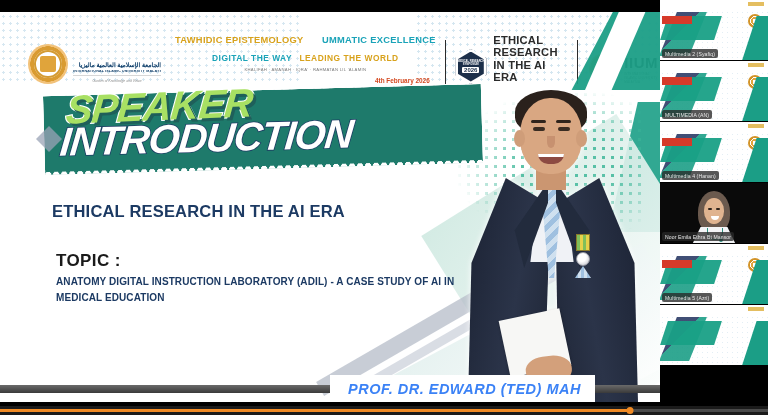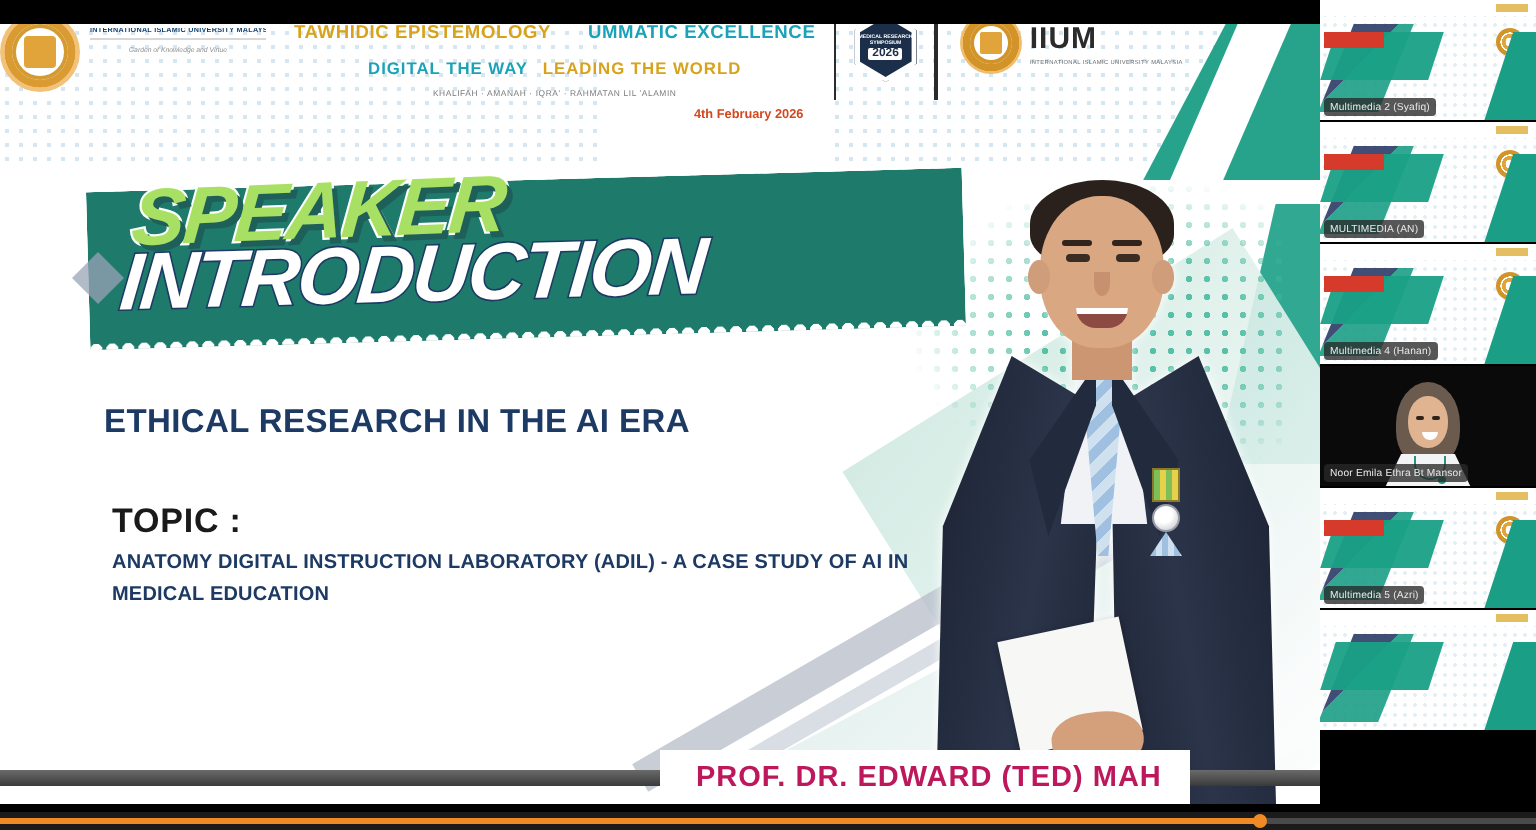--- a/index.html
+++ b/index.html
@@ -40,22 +40,22 @@
     background-image: radial-gradient(#cfe3ee 1.1px, transparent 1.2px);
     background-size: 7px 7px;
     opacity: .9;
     pointer-events: none;
   }
 
   
   .header {
     position: absolute; left: 0; top: 0;
     width: 660px; height: 78px;
-    display: flex; align-items: flex-start;
-    padding-left: 0;
+    display: flex; align-items: flex-end;
+    padding-left: 28px;
   }
   .iium-seal {
     width: 40px; height: 40px; flex: 0 0 40px;
     border-radius: 50%;
     background:
       radial-gradient(circle at 50% 50%, #ffffff 0 22%, #e8a33d 23% 33%, #ffffff 34% 40%, #d99b32 41% 62%, #f2c27a 63% 72%, #c98c28 73% 100%);
     position: relative;
   }
   .iium-seal::before {
     content: ""; position: absolute; inset: 6px;
@@ -346,22 +346,22 @@
     transform: rotate(-8deg);
   }
 
   
   .nameplate {
     position: absolute; left: 330px; top: 369px;
     background: #ffffff; padding: 5px 14px 6px 18px;
     z-index: 6;
   }
   .nameplate span {
-    font-size: 14.5px; font-weight: 800; color: #be185d;
-    letter-spacing: .5px; white-space: nowrap;
+    font-size: 14.5px; font-weight: 800; color: #3b82f6;
+    letter-spacing: .5px; white-space: nowrap; font-style: italic;
   }
   .plate-diamond {
     position: absolute; left: 340px; top: 370px;
     width: 28px; height: 28px; background: #8f99ad;
     clip-path: polygon(50% 0, 100% 50%, 50% 100%, 0 50%);
     z-index: 5;
   }
 
   
   .rail {
@@ -508,20 +508,22 @@
         <div class="tag-arabic">KHALIFAH · AMANAH · IQRA' · RAHMATAN LIL 'ALAMIN</div>
         <div class="tag-date">4th February 2026</div>
       </div>
 
       <div class="hdr-div"></div>
 
       <div class="sym-badge">
         <div class="sym-lines">MEDICAL RESEARCH SYMPOSIUM</div>
         <div class="sym-year">2026</div>
       </div>
+      <div class="sym-title">ETHICAL RESEARCH
+IN THE AI ERA</div>
 
       <div class="hdr-div"></div>
 
       <div class="iium-right">
         <div class="iium-seal-sm"></div>
         <div class="iium-word">
           <div class="iium-word-main">IIUM</div>
           <div class="iium-word-sub">INTERNATIONAL ISLAMIC UNIVERSITY MALAYSIA</div>
         </div>
       </div>

